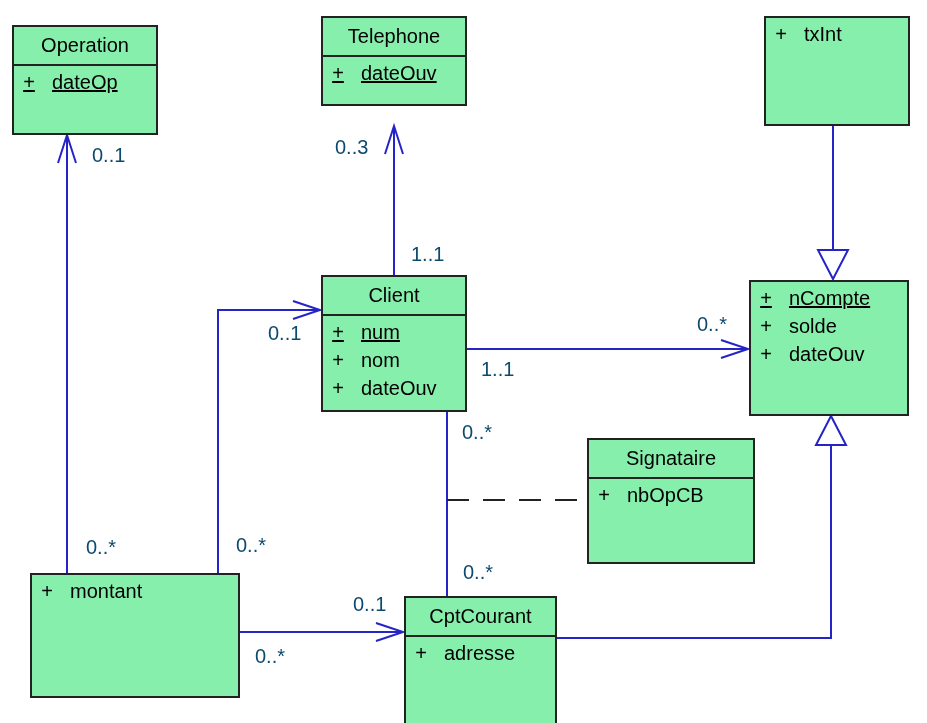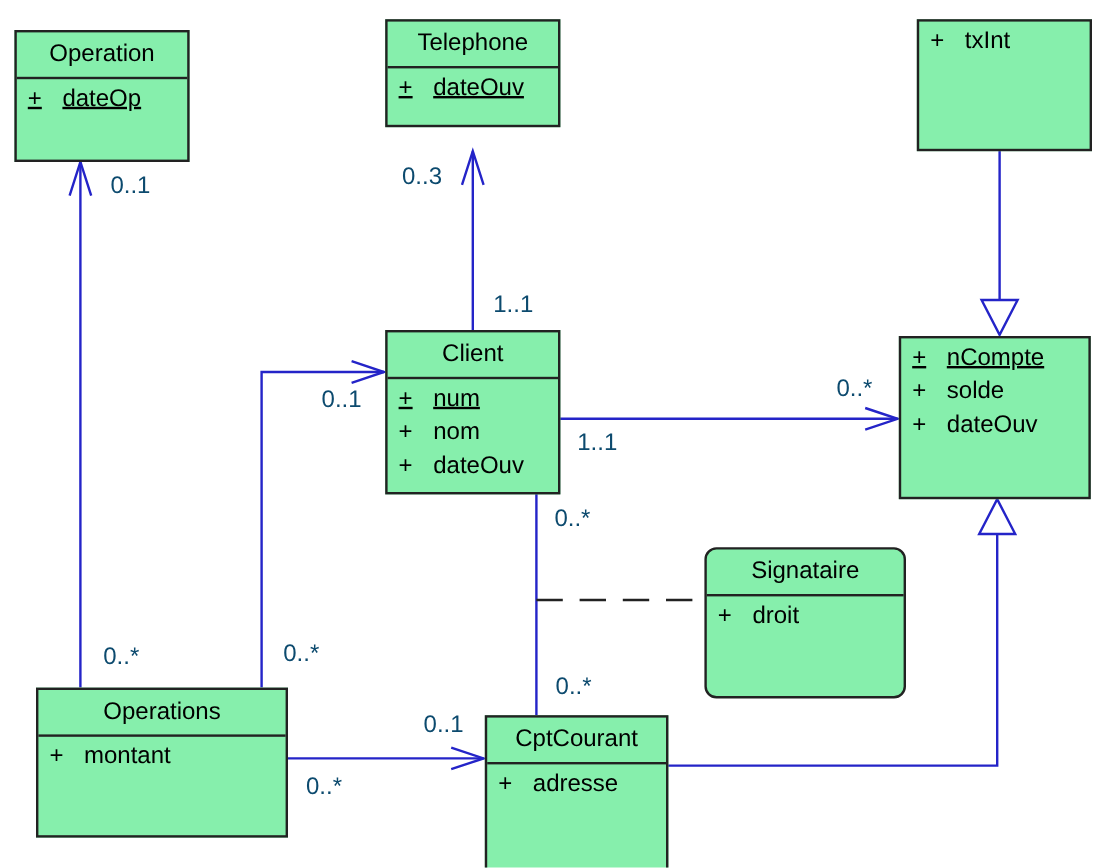--- a/index.html
+++ b/index.html
@@ -124,32 +124,31 @@
       <span class="vis">+</span>
       <span class="nm">solde</span>
     </div>
     <div class="attr">
       <span class="vis">+</span>
       <span class="nm">dateOuv</span>
     </div>
   </div>
 </div>
 
-<div class="cls" style="left:587px; top:456px; width:168px; height:126px;border-radius:10px;">
+<div class="cls" style="left:587px; top:438px; width:168px; height:126px;">
   <div class="hdr">Signataire</div>
   <div class="attrs">
     <div class="attr">
       <span class="vis">+</span>
-      <span class="nm">droit</span>
+      <span class="nm">nbOpCB</span>
     </div>
   </div>
 </div>
 
 <div class="cls" style="left:30px; top:573px; width:210px; height:125px;">
-  <div class="hdr">Operations</div>
   <div class="attrs">
     <div class="attr">
       <span class="vis">+</span>
       <span class="nm">montant</span>
     </div>
   </div>
 </div>
 
 <div class="cls" style="left:404px; top:596px; width:153px; height:142px;">
   <div class="hdr">CptCourant</div>

